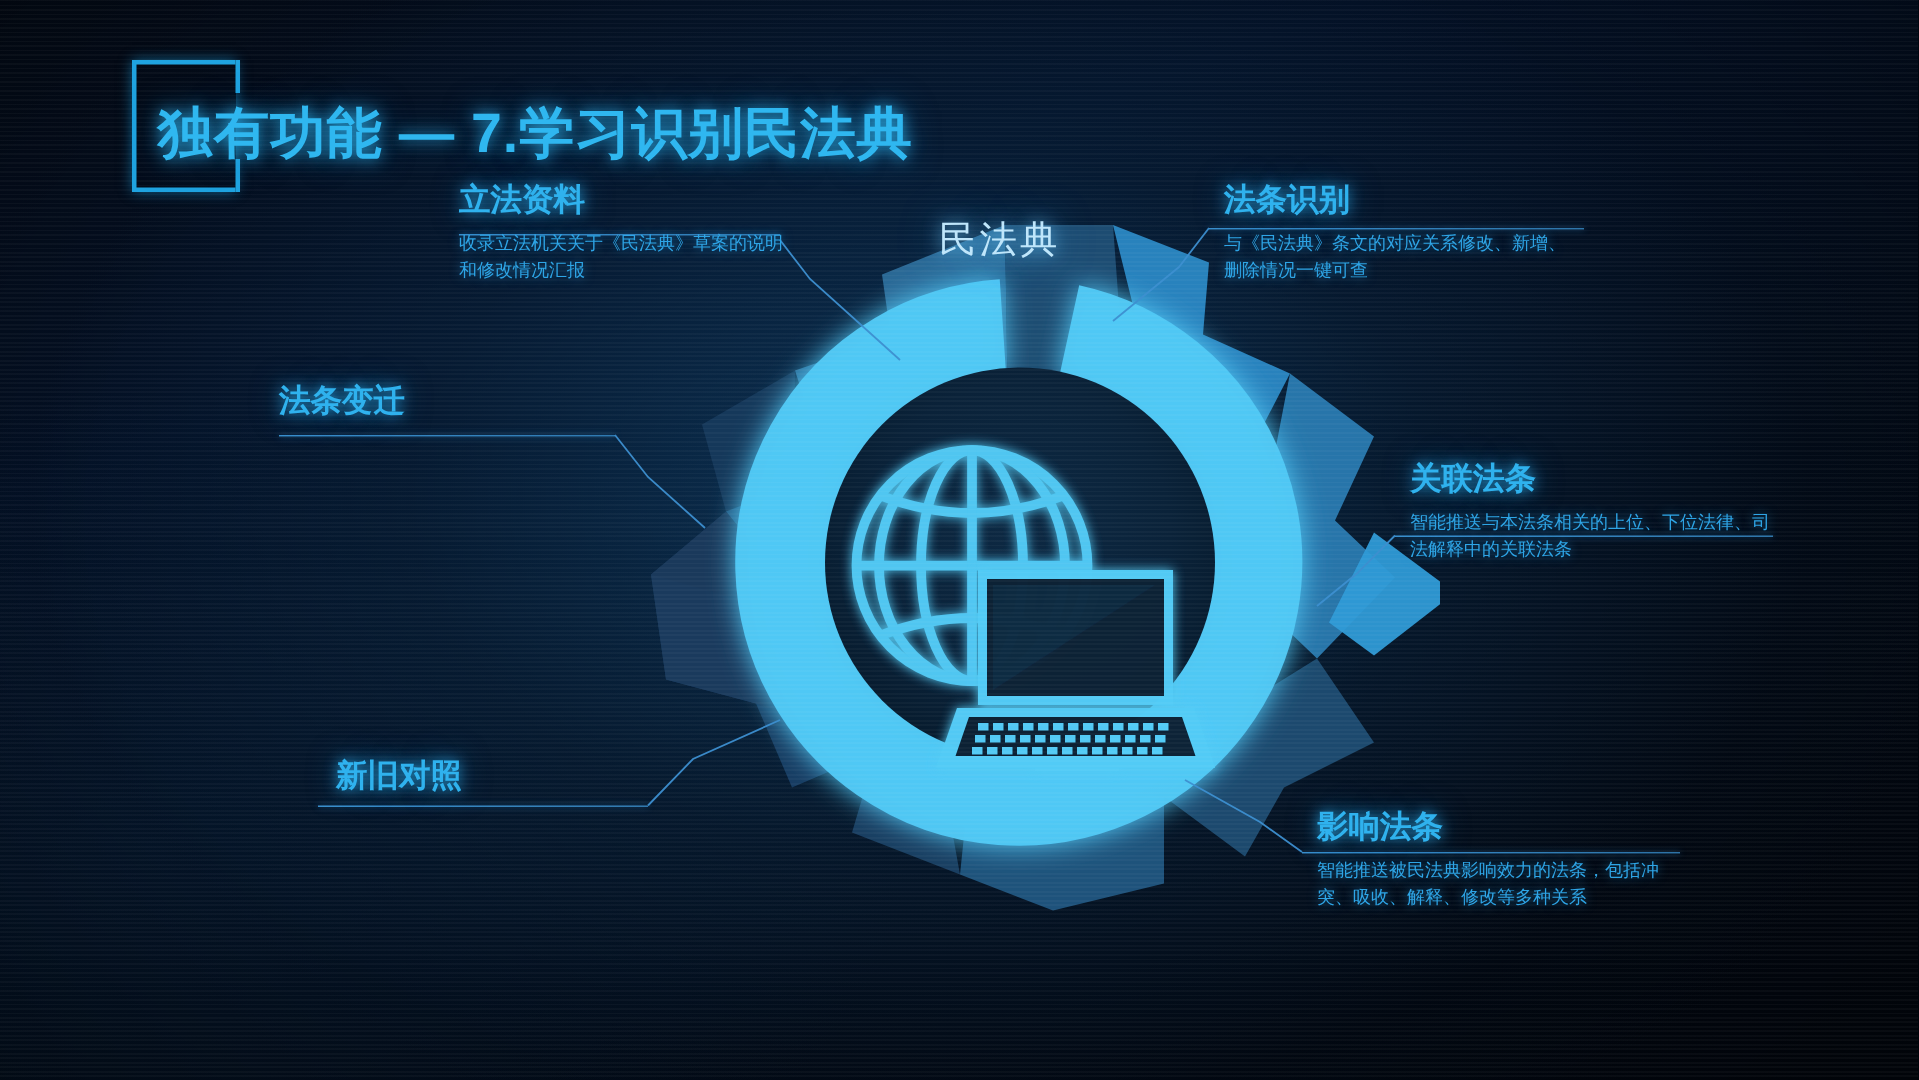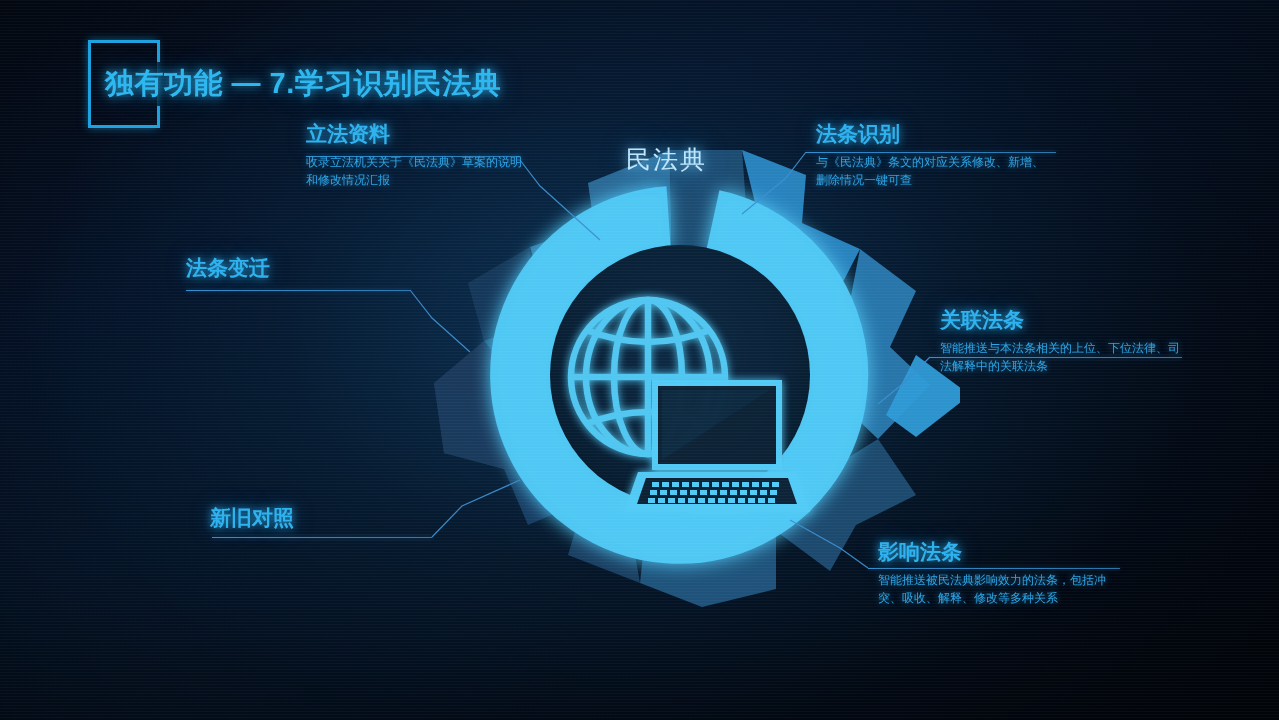--- a/index.html
+++ b/index.html
@@ -72,21 +72,21 @@
     bottom: -3px;
     width: 3px;
     height: 22px;
     background: #1fa3e0;
   }
   #title-text {
     position: absolute;
     left: 17px;
     top: 24px;
     white-space: nowrap;
-    font-size: 29px;
+    font-size: 37px;
     font-weight: bold;
     letter-spacing: 0.5px;
     color: #2fb7f0;
     text-shadow: 0 0 10px rgba(47,183,240,0.85), 0 0 22px rgba(20,120,190,0.55);
   }
 
   
   .callout {
     position: absolute;
     z-index: 8;
@@ -317,21 +317,21 @@
     <div class="c-head">法条变迁</div>
   </div>
   <div class="rule" style="left:186px; top:290px; width:224px;"></div>
 
   <div class="callout align-left" style="left:940px; top:308px; width:240px;">
     <div class="c-head">关联法条</div>
     <div class="c-body">智能推送与本法条相关的上位、下位法律、司法解释中的关联法条</div>
   </div>
   <div class="rule" style="left:930px; top:357px; width:252px;"></div>
 
-  <div class="callout align-left" style="left:210px; top:506px; width:240px;">
+  <div class="callout align-left" style="left:224px; top:506px; width:240px;">
     <div class="c-head">新旧对照</div>
   </div>
   <div class="rule" style="left:212px; top:537px; width:220px;"></div>
 
   <div class="callout align-left" style="left:878px; top:540px; width:248px;">
     <div class="c-head">影响法条</div>
     <div class="c-body">智能推送被民法典影响效力的法条，包括冲突、吸收、解释、修改等多种关系</div>
   </div>
   <div class="rule" style="left:868px; top:568px; width:252px;"></div>
 

